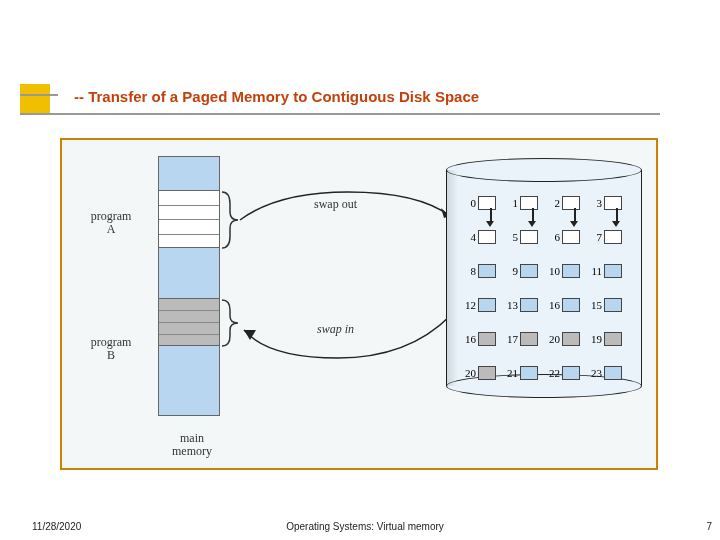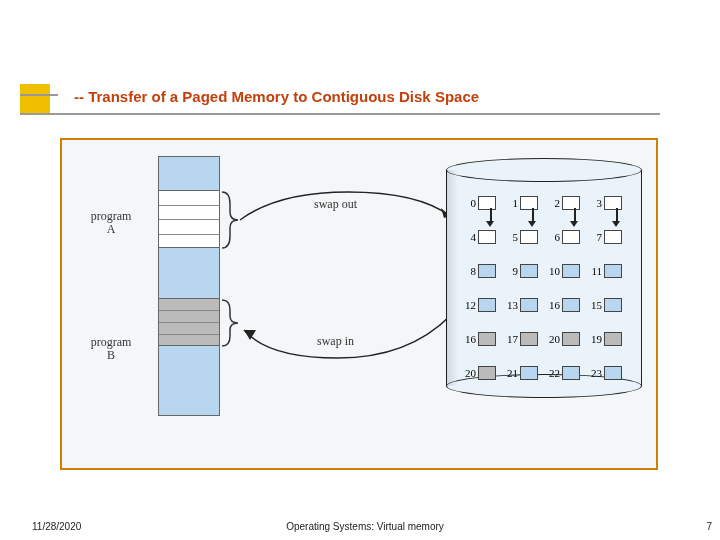--- a/index.html
+++ b/index.html
@@ -80,21 +80,21 @@
     font-size: 12px;
     font-family: Georgia, serif;
     color: #333;
     text-align: center;
     line-height: 1.1;
   }
   .lbl-progA { left: 14px; top: 70px; width: 70px; }
   .lbl-progB { left: 14px; top: 196px; width: 70px; }
   .lbl-mainmem { left: 90px; top: 292px; width: 80px; }
   .lbl-swapout { left: 252px; top: 58px; }
-  .lbl-swapin  { left: 255px; top: 195px; }
+  .lbl-swapin  { left: 255px; top: 183px; font-style: italic; }
   .bracket { position: absolute; }
   
   .cyl {
     position: absolute;
     left: 384px;
     top: 18px;
     width: 196px;
     height: 240px;
   }
   .cyl-body {
@@ -200,20 +200,21 @@
       <div></div>
         <div></div>
         <div></div>
         <div></div>
     </div>
     <div class="mem-segment seg-bottom"></div>
   </div>
 
   <div class="label lbl-progA">program<br>A</div>
   <div class="label lbl-progB">program<br>B</div>
+  <div class="label lbl-mainmem">main<br>memory</div>
   <div class="label lbl-swapout">swap out</div>
   <div class="label lbl-swapin">swap in</div>
 
   <svg class="bracket" style="left:158px;top:50px" width="20" height="60">
     <path d="M2 2 Q10 2 10 14 L10 22 Q10 30 18 30 Q10 30 10 38 L10 46 Q10 58 2 58" fill="none" stroke="#333" stroke-width="1.5"></path>
   </svg>
   <svg class="bracket" style="left:158px;top:158px" width="20" height="50">
     <path d="M2 2 Q10 2 10 12 L10 18 Q10 25 18 25 Q10 25 10 32 L10 38 Q10 48 2 48" fill="none" stroke="#333" stroke-width="1.5"></path>
   </svg>
 

